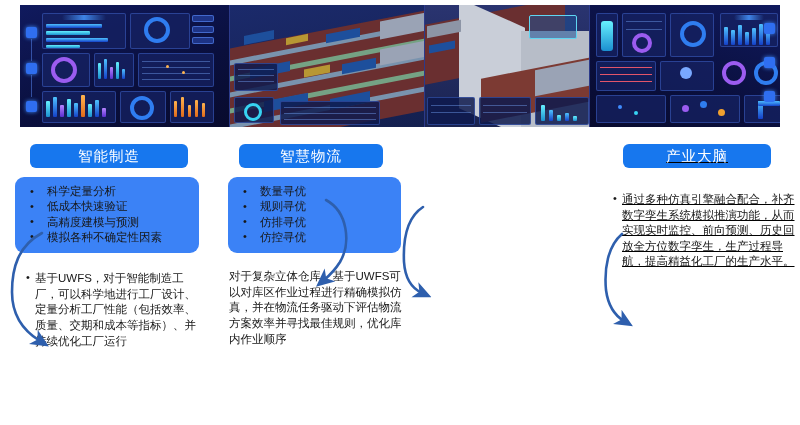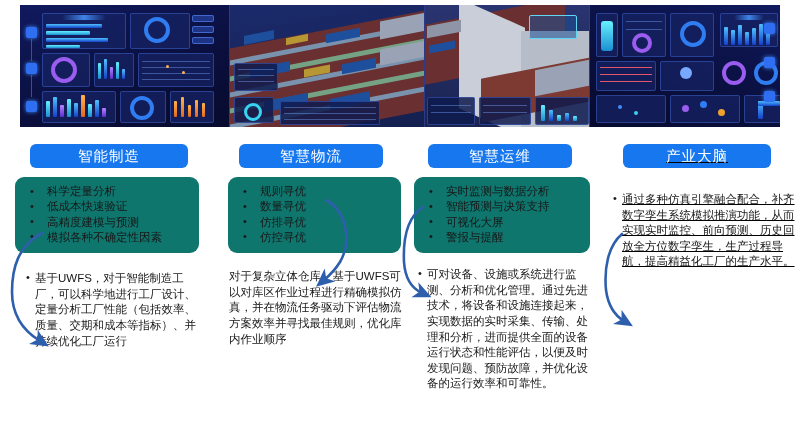--- a/index.html
+++ b/index.html
@@ -154,21 +154,21 @@
     letter-spacing: 1px;
     white-space: nowrap;
   }
   .t0 { margin: 6px 18px 0 24px; }
   .t1 { margin: 6px 30px 0 22px; }
   .t2 { margin: 6px 28px 0 24px; }
   .t3 { margin: 6px 26px 0 22px; }
 
   .pink-box {
     margin-top: 9px;
-    background: #0f766e;
+    background: #3b82f6;
     border-radius: 9px;
     padding: 7px 6px 8px 6px;
     box-sizing: border-box;
   }
   .pb0 { margin-left: 9px;  margin-right: 7px; }
   .pb1 { margin-left: 11px; margin-right: 12px; }
   .pb2 { margin-left: 10px; margin-right: 10px; }
   .pb3 { margin-left: 8px;  margin-right: 8px; }
 
   .blist {
@@ -402,45 +402,31 @@
     </div>
     <div class="para p0">
       <span class="ptxt">基于UWFS，对于智能制造工厂，可以科学地进行工厂设计、定量分析工厂性能（包括效率、质量、交期和成本等指标）、并持续优化工厂运行</span>
     </div>
   </div>
 
   <div class="col col-1">
     <div class="title-chip t1">智慧物流</div>
     <div class="pink-box pb1">
       <ul class="blist">
+        <li>数量寻优</li>
         <li>规则寻优</li>
-        <li>数量寻优</li>
         <li>仿排寻优</li>
         <li>仿控寻优</li>
       </ul>
     </div>
     <div class="para p1">
       <span class="ptxt">对于复杂立体仓库，基于UWFS可以对库区作业过程进行精确模拟仿真，并在物流任务驱动下评估物流方案效率并寻找最佳规则，优化库内作业顺序</span>
     </div>
   </div>
 
-  <div class="col col-2">
-    <div class="title-chip t2">智慧运维</div>
-    <div class="pink-box pb2">
-      <ul class="blist">
-        <li>实时监测与数据分析</li>
-        <li>智能预测与决策支持</li>
-        <li>可视化大屏</li>
-        <li>警报与提醒</li>
-      </ul>
-    </div>
-    <div class="para p2">
-      <span class="ptxt">可对设备、设施或系统进行监测、分析和优化管理。通过先进技术，将设备和设施连接起来，实现数据的实时采集、传输、处理和分析，进而提供全面的设备运行状态和性能评估，以便及时发现问题、预防故障，并优化设备的运行效率和可靠性。</span>
-    </div>
-  </div>
 
   <div class="col col-3">
     <div class="title-chip t3">产业大脑</div>
     <div class="para p3">
       <span class="ptxt">通过多种仿真引擎融合配合，补齐数字孪生系统模拟推演功能，从而实现实时监控、前向预测、历史回放全方位数字孪生，生产过程导航，提高精益化工厂的生产水平。</span>
     </div>
   </div>
 </div>
 
 <svg class="arrows" viewBox="0 0 800 425">

